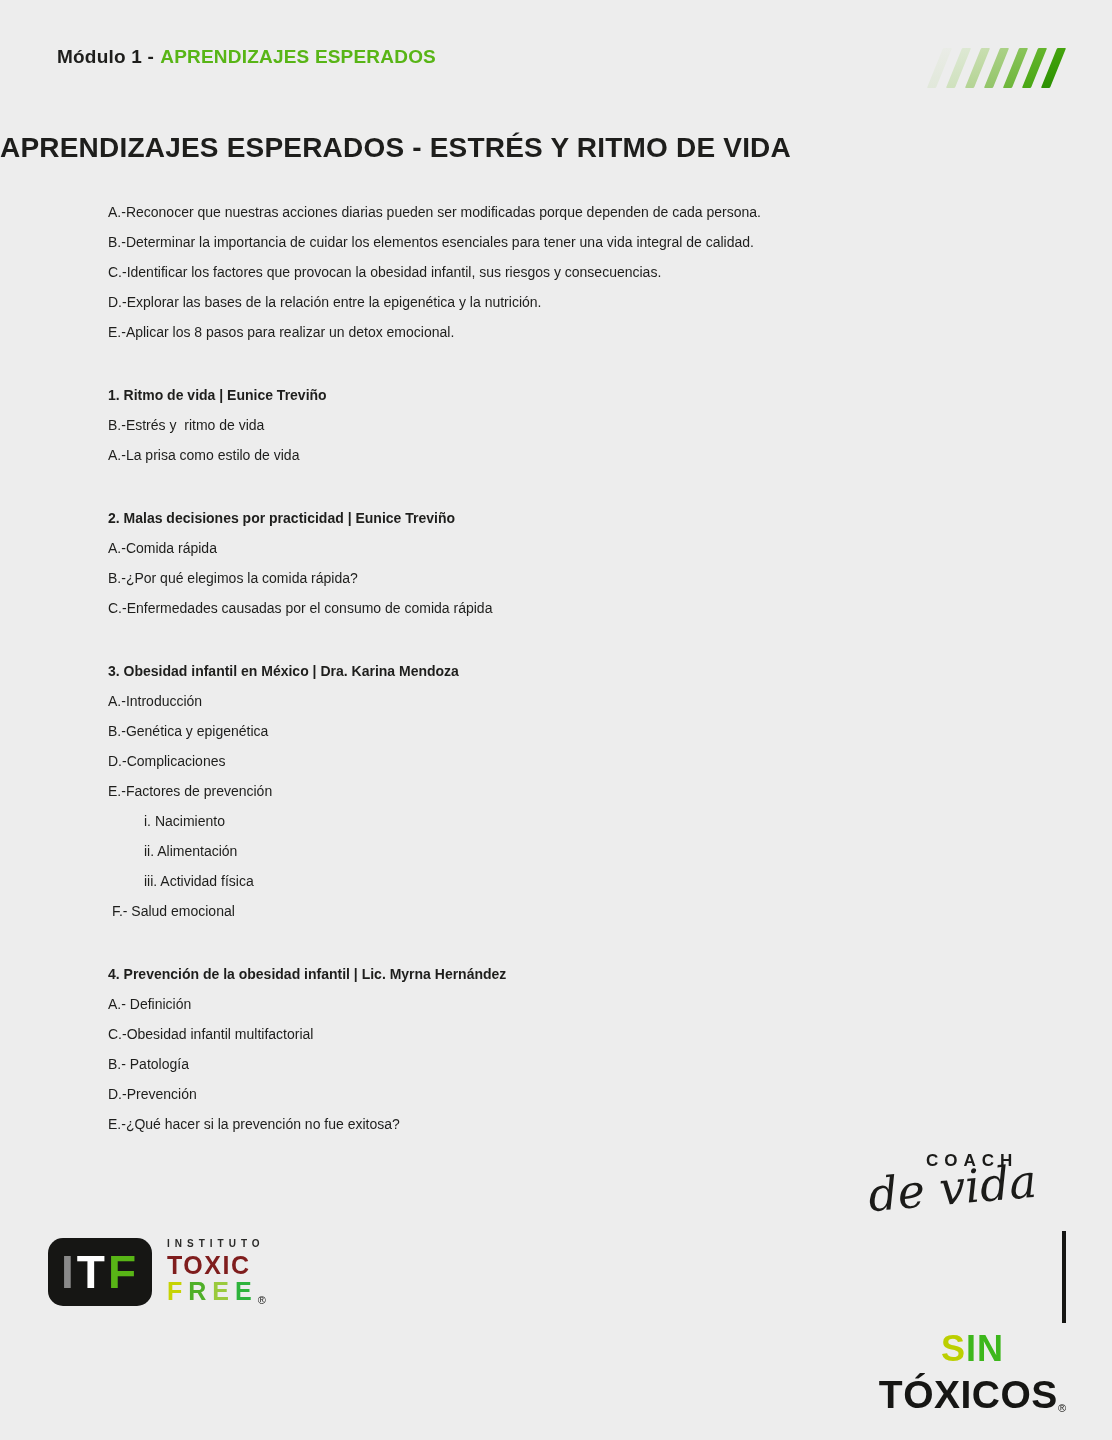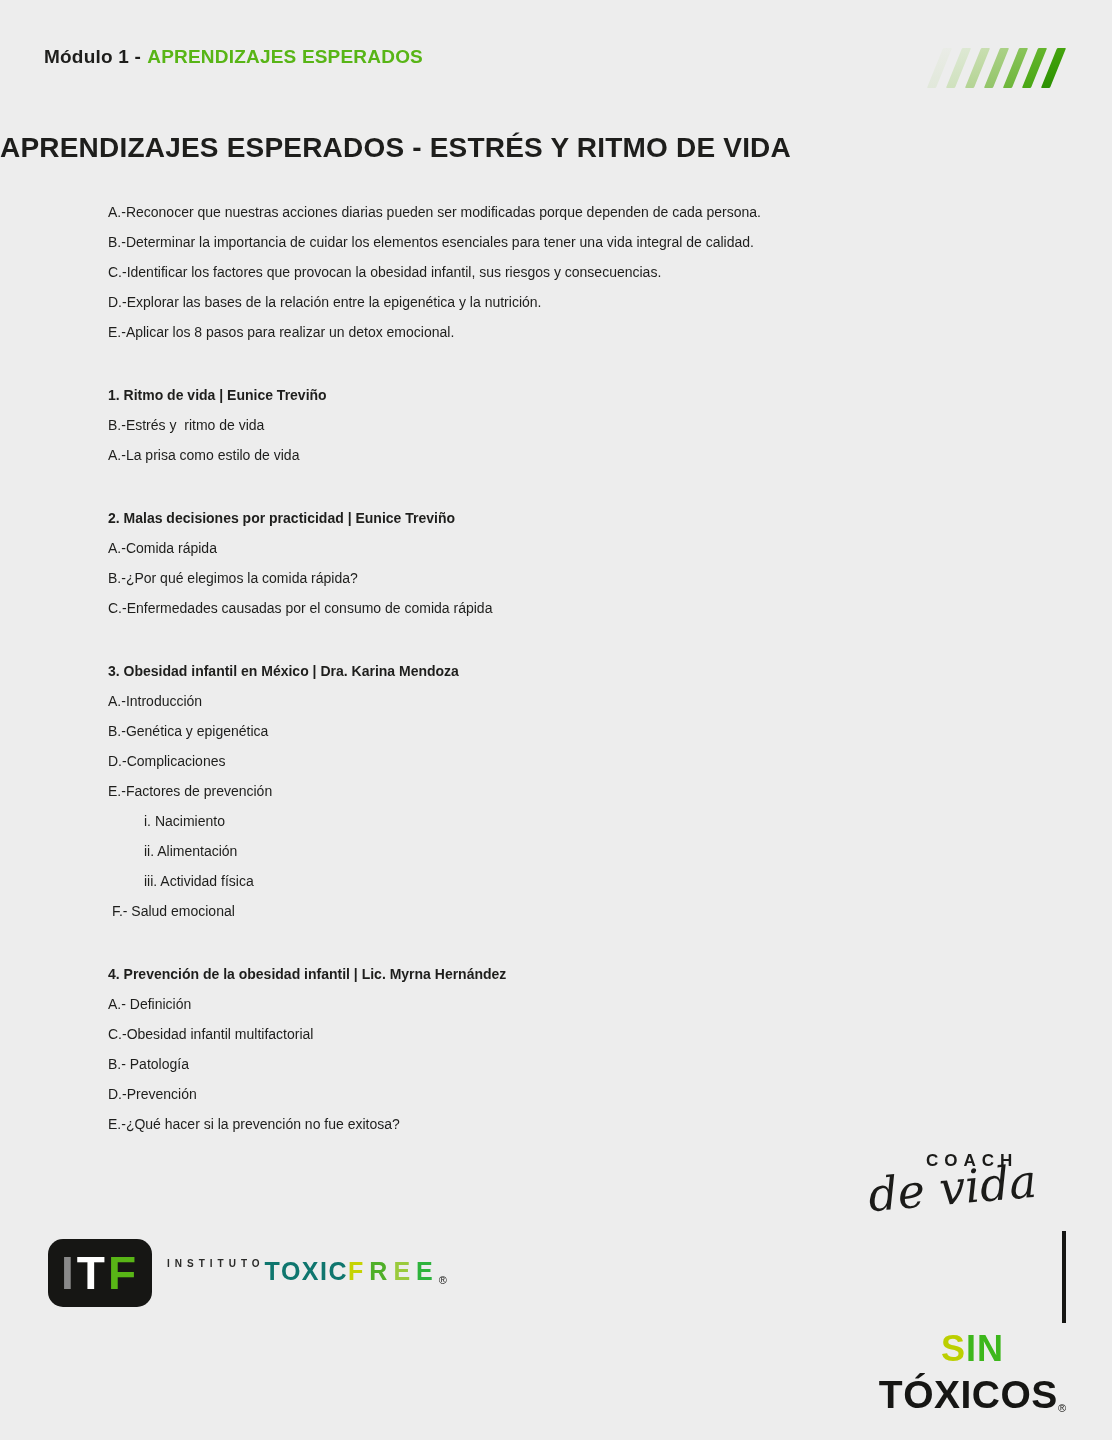--- a/index.html
+++ b/index.html
@@ -8,21 +8,21 @@
     width: 1112px; height: 1440px;
     background: #ededed;
     color: #1e1e1c;
     font-family: "Liberation Sans", "DejaVu Sans", sans-serif;
     position: relative;
     overflow: hidden;
   }
 
   
   .module-line {
-    position: absolute; top: 46px; left: 44px;
+    position: absolute; top: 46px; left: 57px;
     font-size: 19px; font-weight: bold; letter-spacing: 0.2px;
   }
   .module-prefix { margin-right: 0.33em; }
 
   
   .slashes {
     position: absolute; top: 48px; right: 54px;
     display: flex; gap: 10px; align-items: flex-start;
   }
   .slash { width: 9px; height: 40px; transform: skewX(-22deg); border-radius: 1px; }
@@ -58,23 +58,23 @@
     position: absolute; left: 48px; right: 46px; bottom: 26px;
     display: flex; justify-content: space-between; align-items: center;
   }
   .itf-logo { display: flex; align-items: center; gap: 15px; }
   .itf-badge {
     background: #161614; border-radius: 15px;
     height: 68px; padding: 0 13px;
     display: flex; align-items: center;
     font-size: 46px; font-weight: 900; letter-spacing: 3px; line-height: 1;
   }
-  .itf-text { display: flex; flex-direction: row; }
+  .itf-text { display: flex; flex-direction: column; }
   .instituto { font-size: 10px; font-weight: bold; letter-spacing: 5px; color: #2a2a28; margin-bottom: 3px; }
-  .toxic { font-size: 25px; font-weight: 900; letter-spacing: 1.5px; line-height: 1.05; color: #0f766e; }
+  .toxic { font-size: 25px; font-weight: 900; letter-spacing: 1.5px; line-height: 1.05; color: #7f1d1d; }
   .free  { font-size: 25px; font-weight: 900; letter-spacing: 6px;  line-height: 1.05; }
   .reg-mark { font-size: 11px; font-weight: normal; color: #161614; vertical-align: -4px; letter-spacing: 0; }
 
   .footer-right { display: flex; align-items: flex-end; gap: 4px; flex-direction: column; }
   .coach-block { position: relative; width: 198px; height: 96px; }
   .coach-word {
     position: absolute; top: 20px; left: 58px;
     font-size: 17px; font-weight: 800; letter-spacing: 6px; color: #1b1b19;
   }
   .coach-script {

